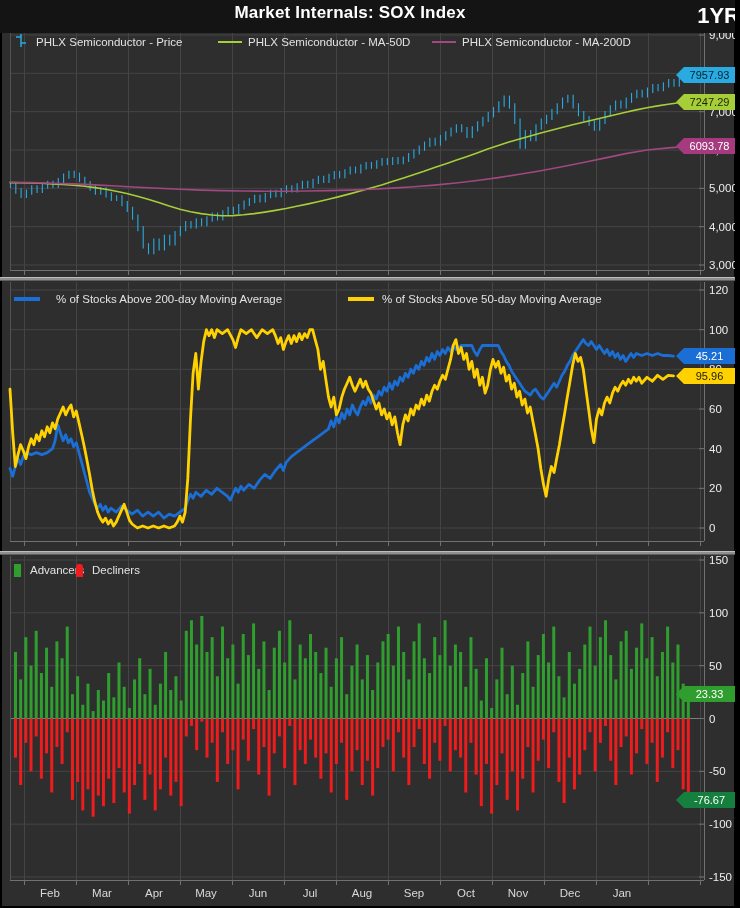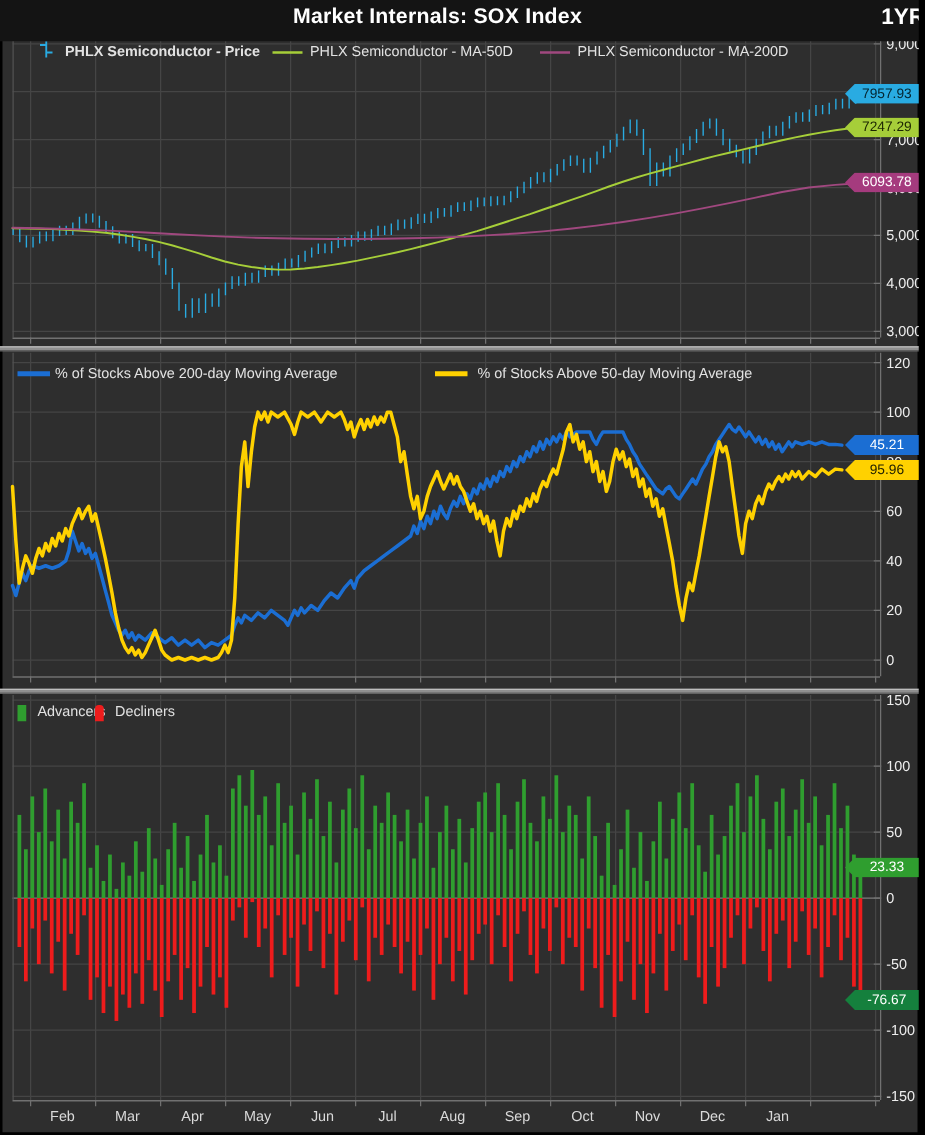--- a/index.html
+++ b/index.html
@@ -2,21 +2,21 @@
 <html><head>
 <meta charset="utf-8">
 <style>
   html,body{margin:0;padding:0;background:#000;}
   .stage{position:relative;width:740px;height:908px;background:#000;overflow:hidden;
          font-family:"Liberation Sans",sans-serif;-webkit-font-smoothing:antialiased;}
   .panel-bg{position:absolute;left:2px;top:0;width:732px;background:#2e2e2e;}
   .header{position:absolute;left:0;top:0;width:740px;height:33px;background:#141414;z-index:5;padding-left:40px;}
   .title{position:absolute;left:0;top:3px;width:700px;text-align:center;color:#fff;
          font-size:17px;font-weight:bold;letter-spacing:.2px;}
-  .range{position:absolute;right:40px;top:3px;color:#fff;font-size:18px;font-weight:bold;}
+  .range{position:absolute;right:40px;top:3px;color:#fff;font-size:22px;font-weight:bold;}
   svg.pane{position:absolute;left:2px;display:block;}
   .sep{position:absolute;left:0;width:740px;height:2px;background:#8f8f8f;
        border-top:1px solid #bdbdbd;border-bottom:1px solid #5e5e5e;z-index:6;}
   .legend{position:absolute;z-index:4;height:16px;}
   .legend .li{position:absolute;top:0;height:16px;display:flex;align-items:center;}
   .legend .lbl{color:#e2e2e2;font-size:11.5px;white-space:nowrap;}
   .lmark{display:inline-block;}
   .tag{position:absolute;left:676px;width:61px;height:16px;line-height:16px;z-index:7;
        font-size:11px;font-weight:normal;text-align:center;padding-left:6px;box-sizing:border-box;
        clip-path:polygon(0 50%,13% 0,100% 0,100% 100%,13% 100%);}
@@ -624,21 +624,21 @@
         <text x="360" y="341" fill="#d9d9d9" font-size="11.5px" text-anchor="middle" font-family="Liberation Sans, sans-serif">Aug</text>
         <text x="412" y="341" fill="#d9d9d9" font-size="11.5px" text-anchor="middle" font-family="Liberation Sans, sans-serif">Sep</text>
         <text x="464" y="341" fill="#d9d9d9" font-size="11.5px" text-anchor="middle" font-family="Liberation Sans, sans-serif">Oct</text>
         <text x="516" y="341" fill="#d9d9d9" font-size="11.5px" text-anchor="middle" font-family="Liberation Sans, sans-serif">Nov</text>
         <text x="568" y="341" fill="#d9d9d9" font-size="11.5px" text-anchor="middle" font-family="Liberation Sans, sans-serif">Dec</text>
         <text x="620" y="341" fill="#d9d9d9" font-size="11.5px" text-anchor="middle" font-family="Liberation Sans, sans-serif">Jan</text>
       </g>
     </svg>
 
   <div class="legend" style="left:2px;top:34px;width:700px;">
-    <div class="li" style="left:28px;font-weight:bold;">
+    <div class="li" style="left:12px;">
       <span class="lmark">
         <svg width="14" height="15">
             <line x1="7" y1="1" x2="7" y2="14" stroke="#29abe2" stroke-width="1.5"></line>
             <line x1="2" y1="4" x2="7" y2="4" stroke="#29abe2" stroke-width="1.5"></line>
             <line x1="7" y1="10" x2="12" y2="10" stroke="#29abe2" stroke-width="1.5"></line>
           </svg>
       </span>
       <span class="lbl" style="margin-left:8px">PHLX Semiconductor - Price</span>
     </div>
     <div class="li" style="left:216px;">
@@ -647,21 +647,21 @@
     </div>
     <div class="li" style="left:430px;">
       <span class="lmark" style="width:24px;height:2px;background:#a0487f"></span>
       <span class="lbl" style="margin-left:6px">PHLX Semiconductor - MA-200D</span>
     </div>
   </div>
 
   <div class="legend" style="left:2px;top:291px;width:700px;">
     <div class="li" style="left:12px;">
       <span class="lmark" style="width:26px;height:4px;background:#1b6ed3"></span>
-      <span class="lbl" style="margin-left:4px">% of Stocks Above 200-day Moving Average</span>
+      <span class="lbl" style="margin-left:16px">% of Stocks Above 200-day Moving Average</span>
     </div>
     <div class="li" style="left:346px;">
       <span class="lmark" style="width:26px;height:4px;background:#ffd100"></span>
       <span class="lbl" style="margin-left:8px">% of Stocks Above 50-day Moving Average</span>
     </div>
   </div>
 
   <div class="legend" style="left:2px;top:562px;width:700px;">
     <div class="li" style="left:12px;">
       <span class="lmark" style="width:7px;height:13px;background:#2f9e2f"></span>

